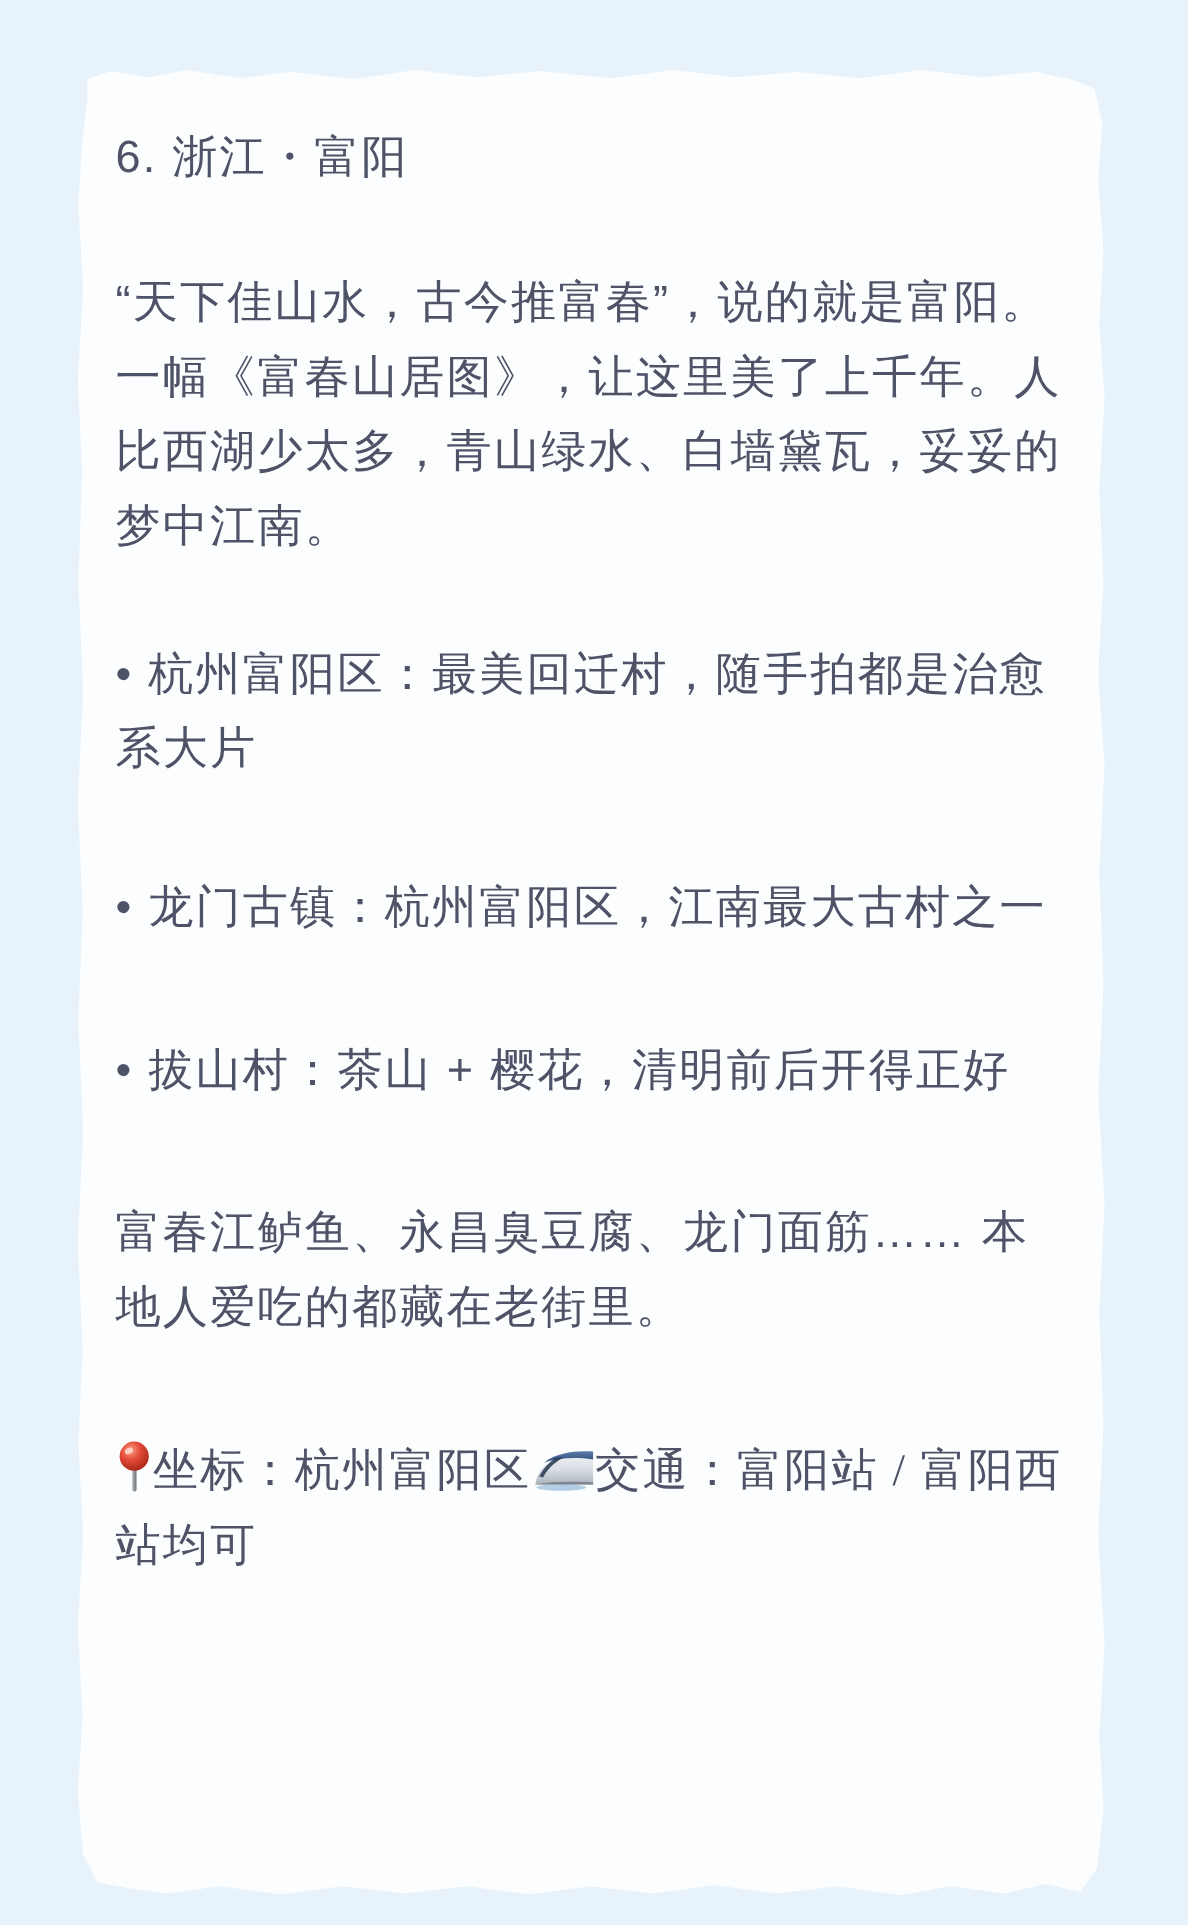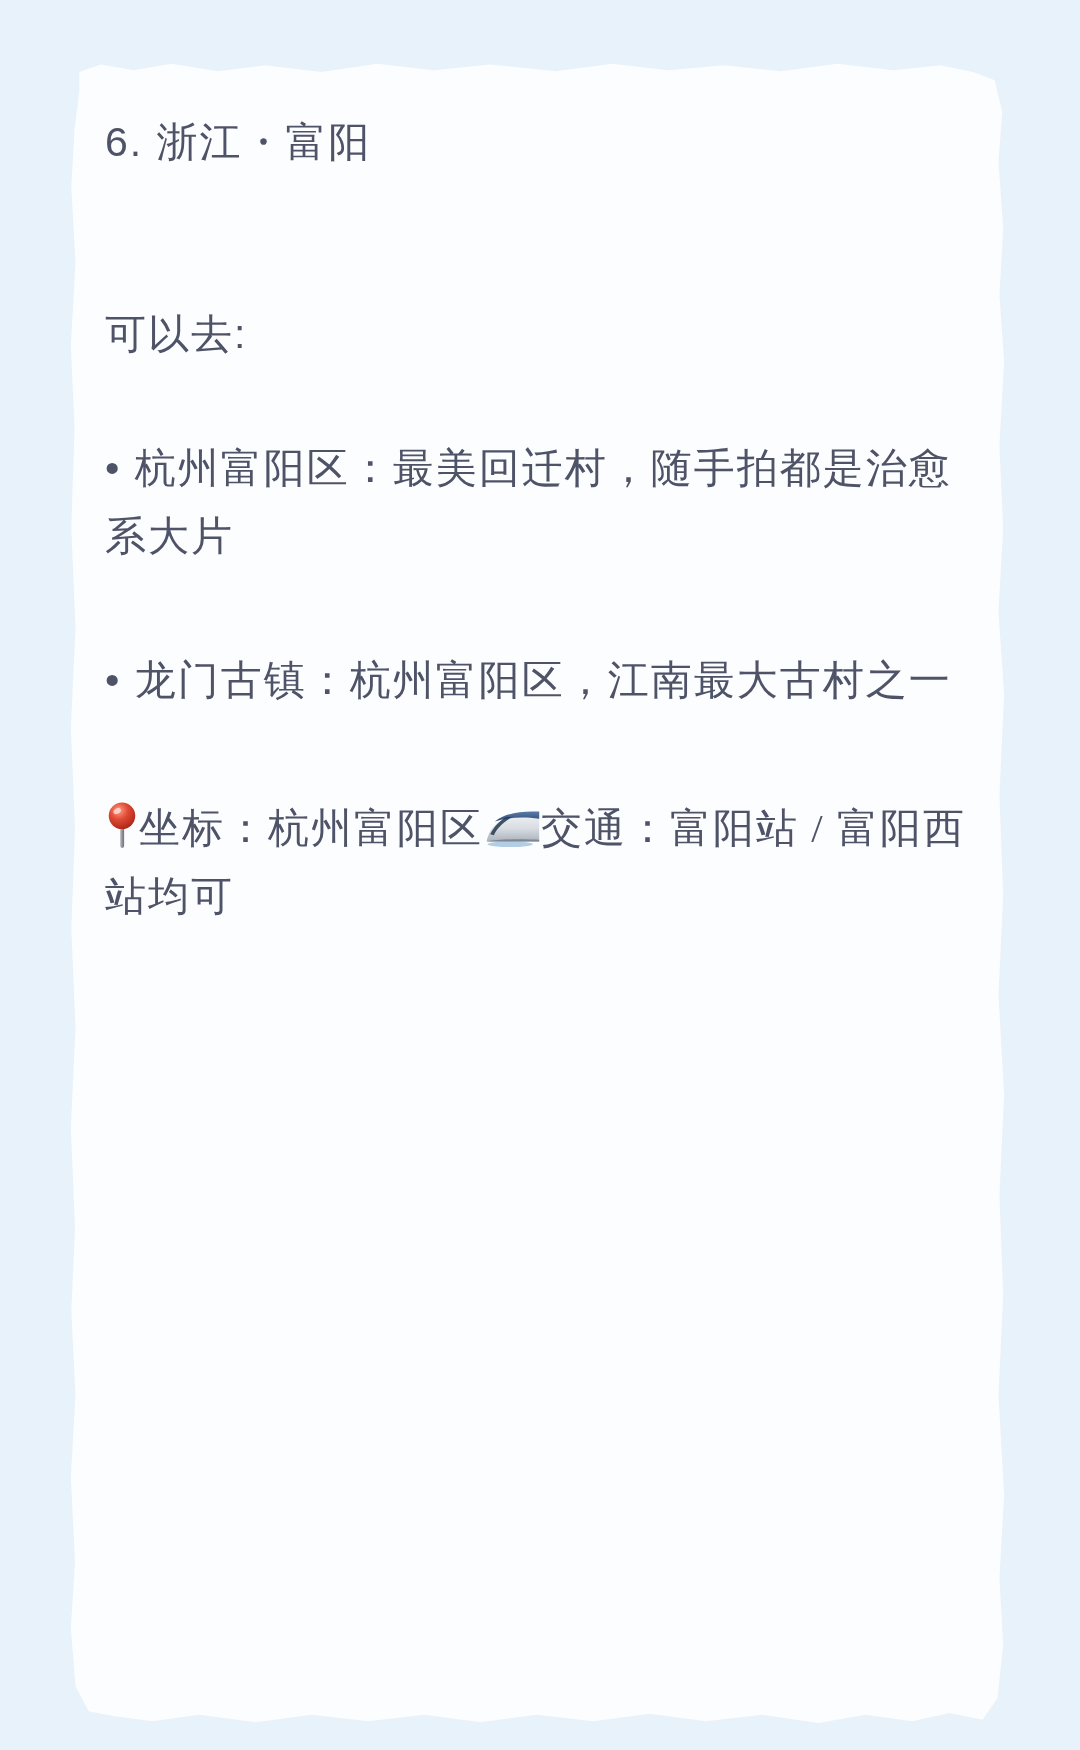--- a/index.html
+++ b/index.html
@@ -59,28 +59,30 @@
   .emoji svg { display: block; }
 </style>
 </head>
 <body>
 
 <div class="screen">
   <div class="paper-card">
 
     <div class="txt title-block">6. 浙江・富阳</div>
 
+    <div class="txt intro-block">“天下佳山水，古今推富春”，说的就是富阳。一幅《富春山居图》，让这里美了上千年。人比西湖少太多，青山绿水、白墙黛瓦，妥妥的梦中江南。</div>
 
-    <div class="txt section-label-block">可以去:</div>
 
     <div class="txt bullet-1">• 杭州富阳区：最美回迁村，随手拍都是治愈系大片</div>
 
     <div class="txt bullet-2">• 龙门古镇：杭州富阳区，江南最大古村之一</div>
 
+    <div class="txt bullet-3">• 拔山村：茶山 + 樱花，清明前后开得正好</div>
 
+    <div class="txt food-block">富春江鲈鱼、永昌臭豆腐、龙门面筋…… 本地人爱吃的都藏在老街里。</div>
 
     <div class="txt location-block">
       <span class="emoji">
         <svg width="34" height="48" viewBox="0 0 24 34" aria-hidden="true">
           <defs>
             <radialGradient id="pinGrad" cx="38%" cy="30%" r="75%">
               <stop offset="0%" stop-color="#ff9c85"></stop>
               <stop offset="45%" stop-color="#e14a36"></stop>
               <stop offset="100%" stop-color="#a82417"></stop>
             </radialGradient>

